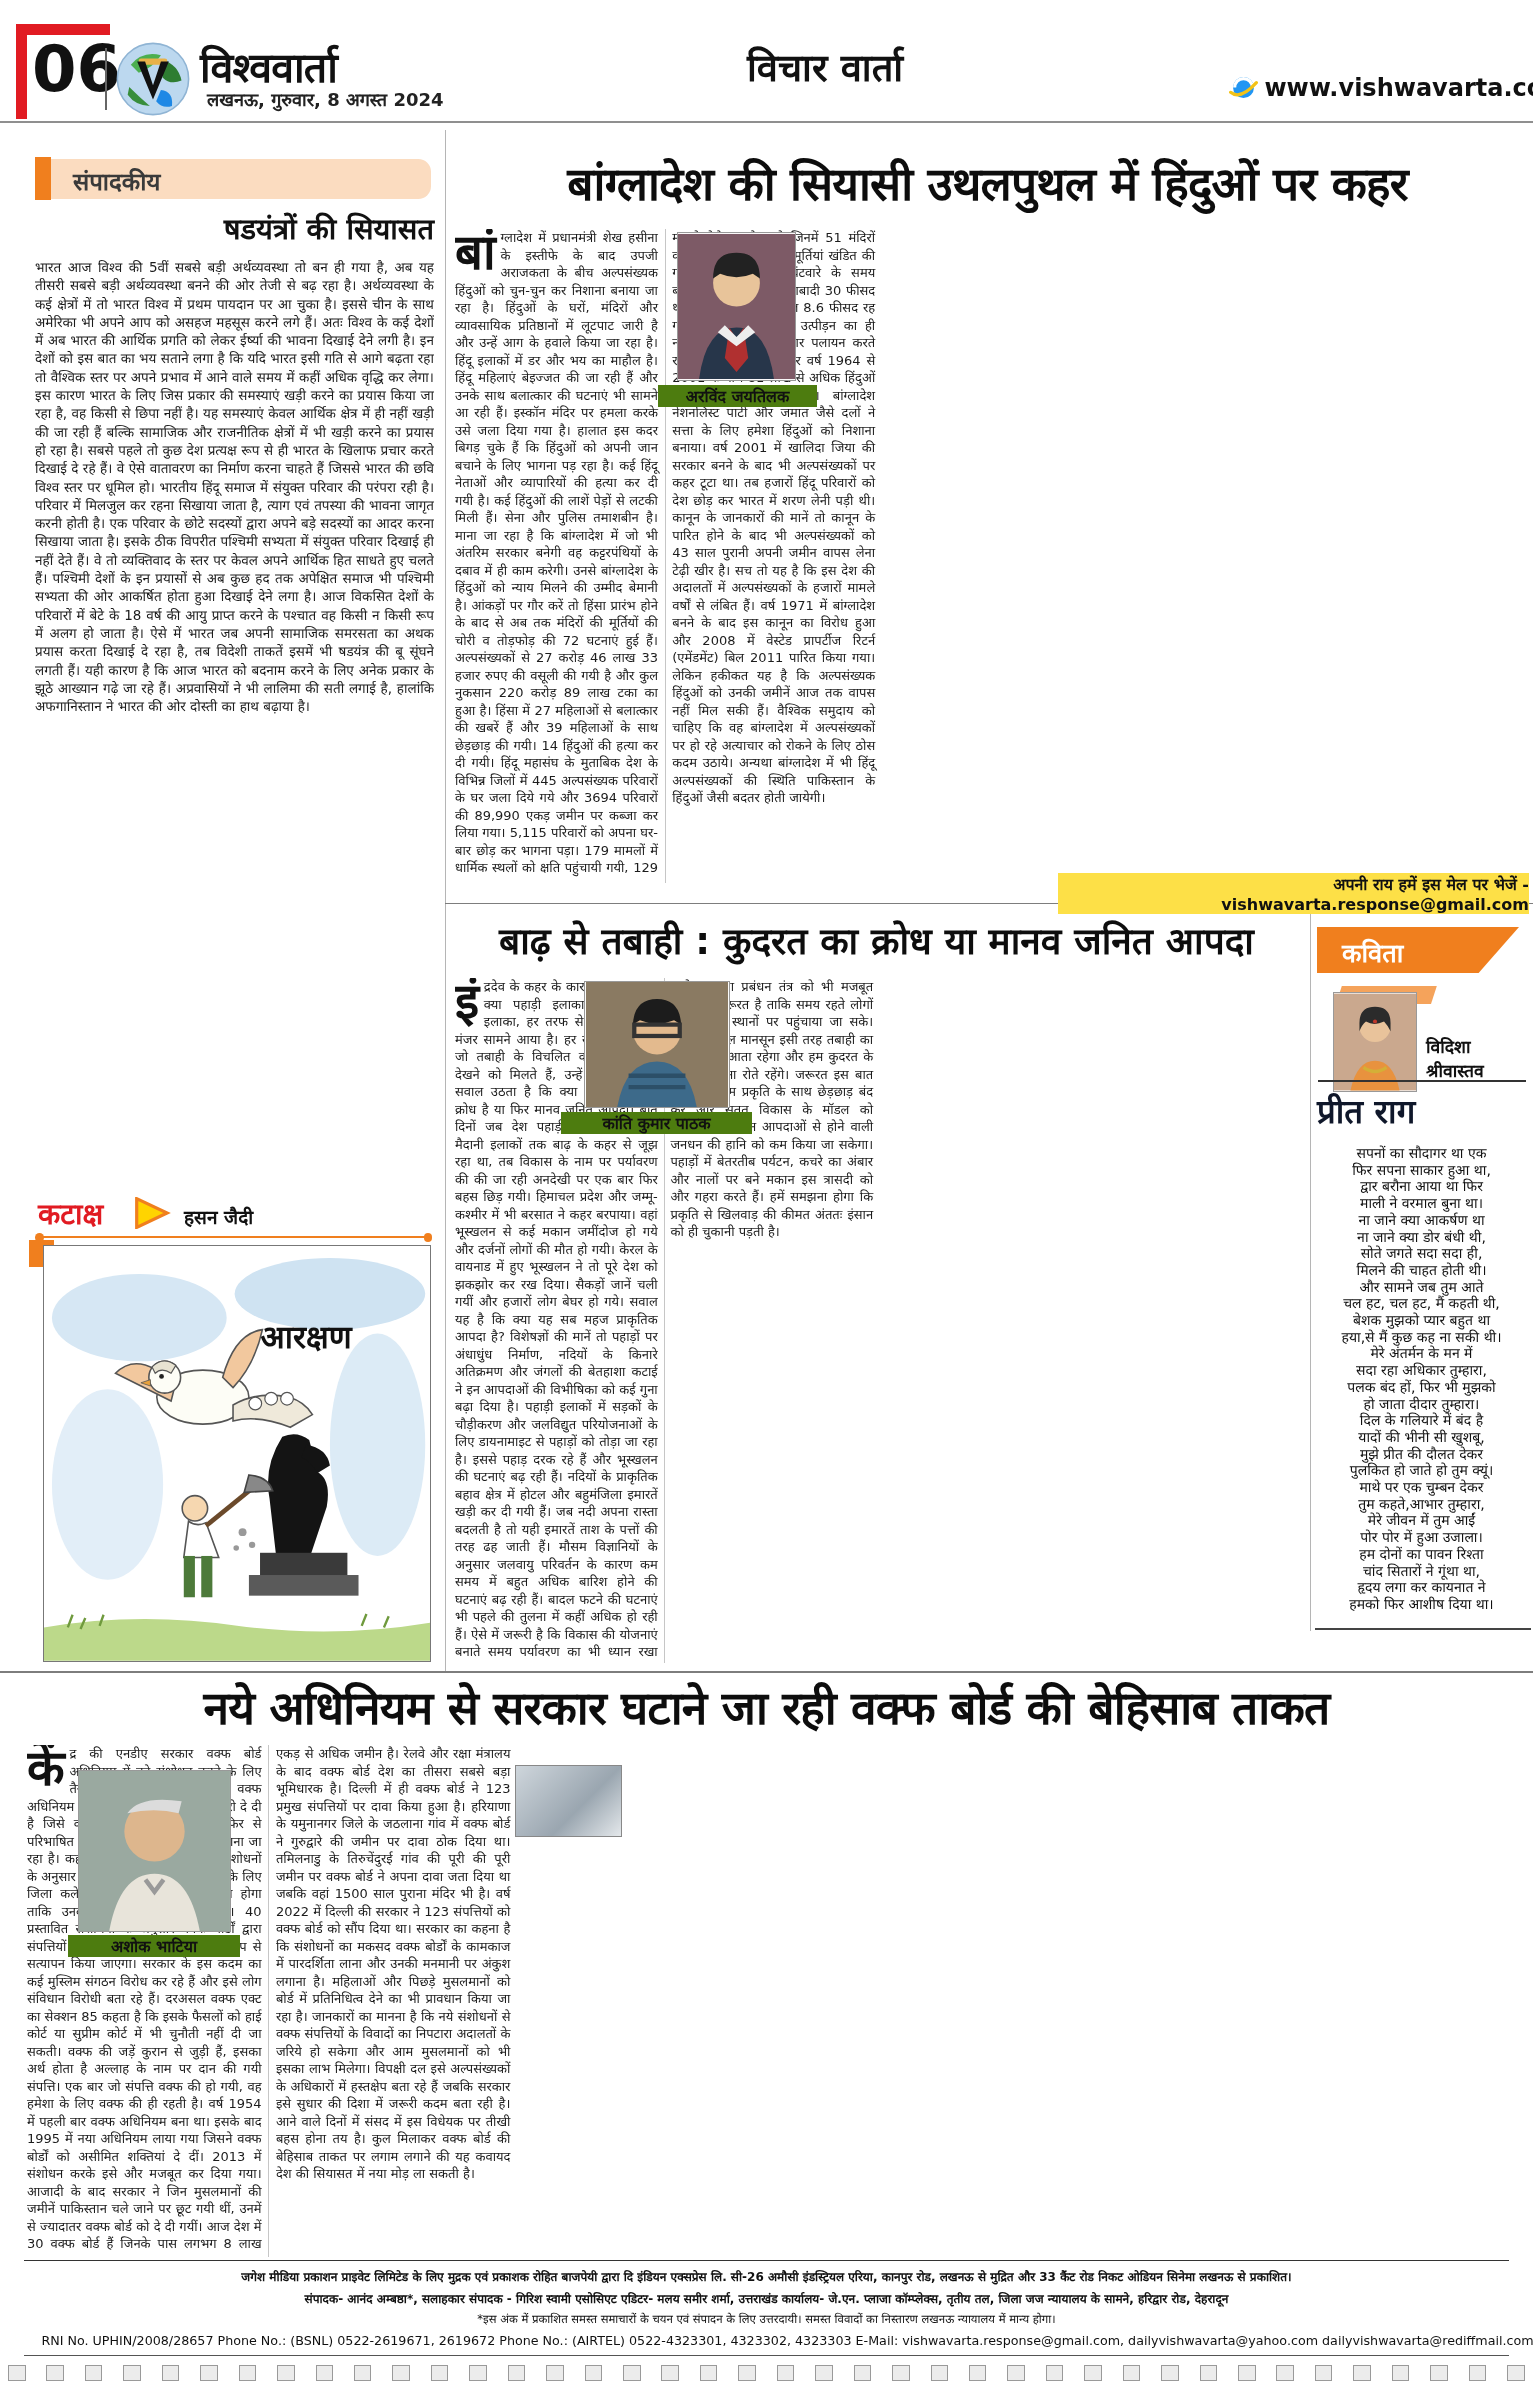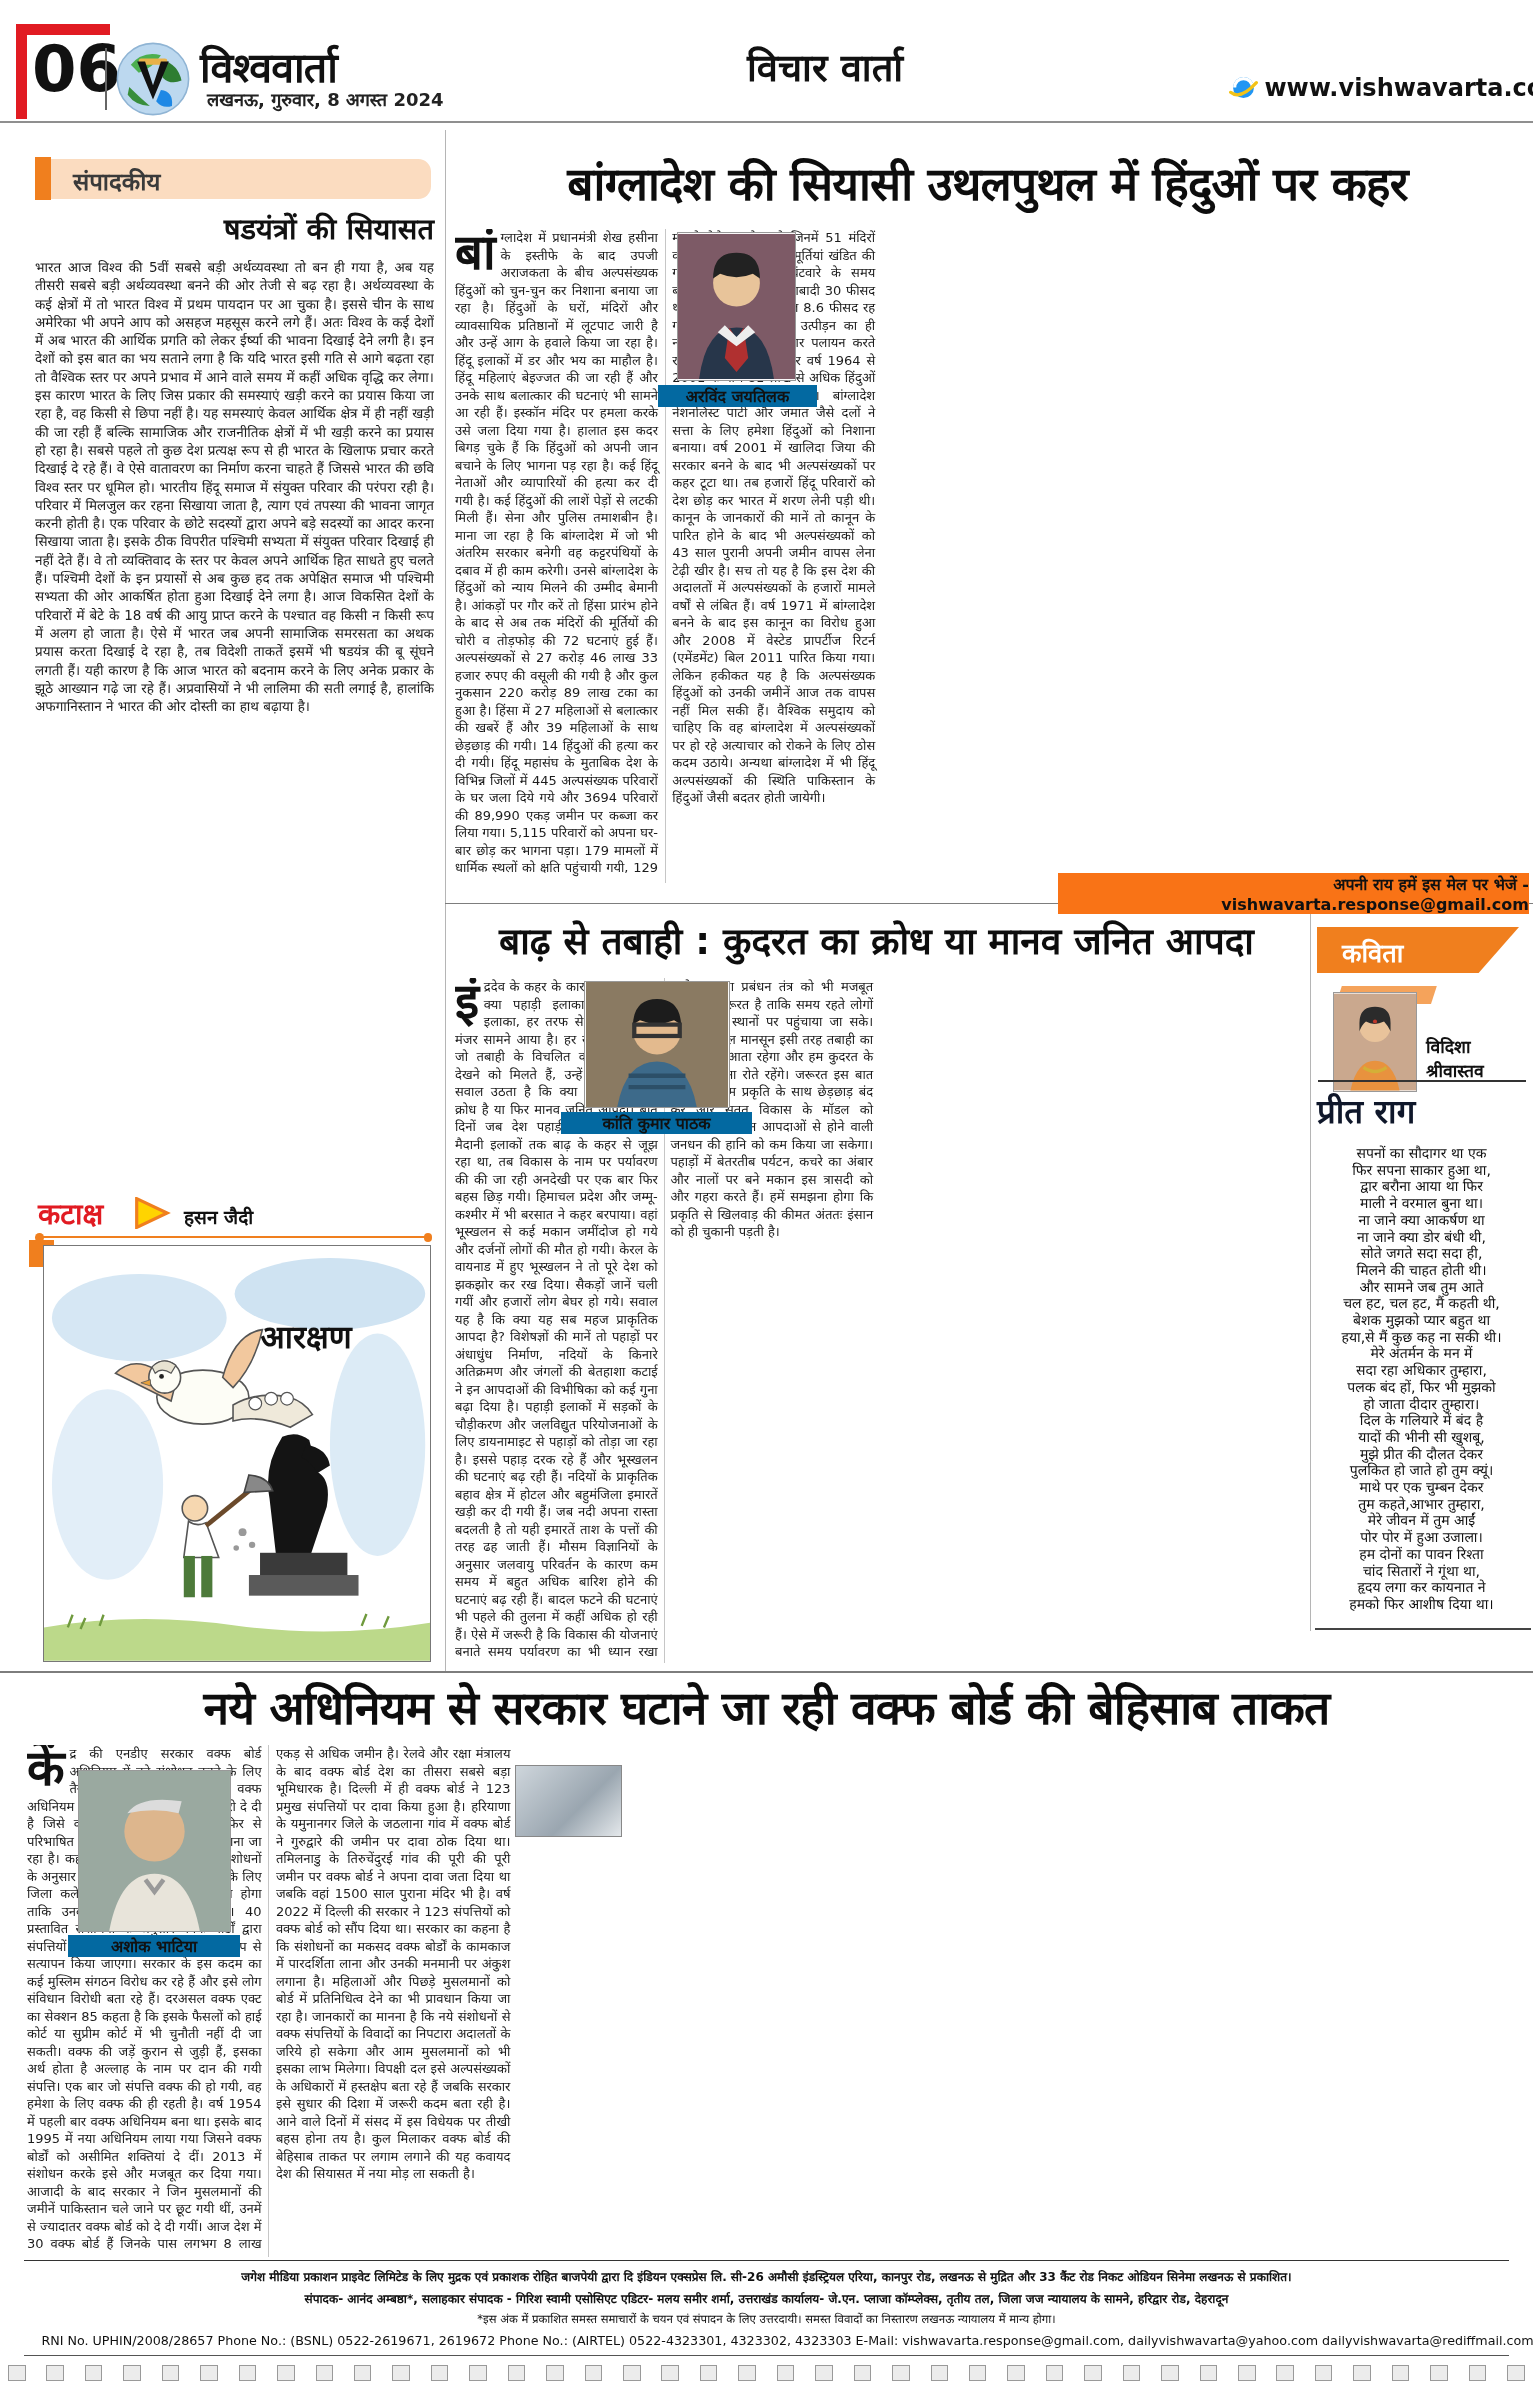--- a/index.html
+++ b/index.html
@@ -40,24 +40,24 @@
   .kt-line::before{left:-3.2px;} .kt-line::after{right:-3.2px;}
   .cartoon-corner{left:29px;top:1240px;width:25.4px;height:27px;background:#f07f1e;}
   .cartoon-box{left:43px;top:1245px;width:386px;height:415px;border:1.6px solid #777;background:#fff;}
 
   
   .main-headline{left:447px;top:151px;width:1081px;text-align:center;font-size:46px;font-weight:800;color:#0d0d0d;letter-spacing:-0.8px;}
   .main-body{left:455px;top:229px;width:1072px;height:654px;column-count:5;column-gap:14.3px;column-fill:auto;
              column-rule:0.8px solid #c6c6c6;font-size:13px;line-height:17.5px;text-align:justify;overflow:hidden;}
   .dropcap{float:left;font-size:49px;line-height:43px;font-weight:800;padding:1.6px 4.8px 0 0;color:#111;}
   .photo-card{background:#fff;border:0.8px solid #999;box-sizing:border-box;}
-  .photo-caption{font-size:16px;font-weight:700;text-align:center;color:#111;background:#0369a1;}
+  .photo-caption{font-size:16px;font-weight:700;text-align:center;color:#111;background:#4d7c0f;}
   .main-photo{left:677px;top:232px;width:119px;height:149px;}
   .main-photo-cap{left:658px;top:385px;width:159px;}
-  .main-feedback{left:1058px;top:873px;width:471px;font-size:16px;font-weight:700;text-align:right;color:#111;background:#f97316;}
+  .main-feedback{left:1058px;top:873px;width:471px;font-size:16px;font-weight:700;text-align:right;color:#111;background:#fde047;}
 
   
   .flood-headline{left:447px;top:914px;width:859px;text-align:center;font-size:37px;font-weight:800;color:#0d0d0d;}
   .flood-body{left:455px;top:978px;width:849px;height:685px;column-count:4;column-gap:12.7px;column-fill:auto;
               column-rule:0.8px solid #c6c6c6;font-size:13px;line-height:17.5px;text-align:justify;overflow:hidden;}
   .flood-photo{left:584px;top:981px;width:146px;height:127px;}
   .flood-photo-cap{left:561px;top:1112px;width:191px;}
 
   
   .poem-banner{left:1317px;top:927px;width:202px;height:46px;background:#f07f1e;

